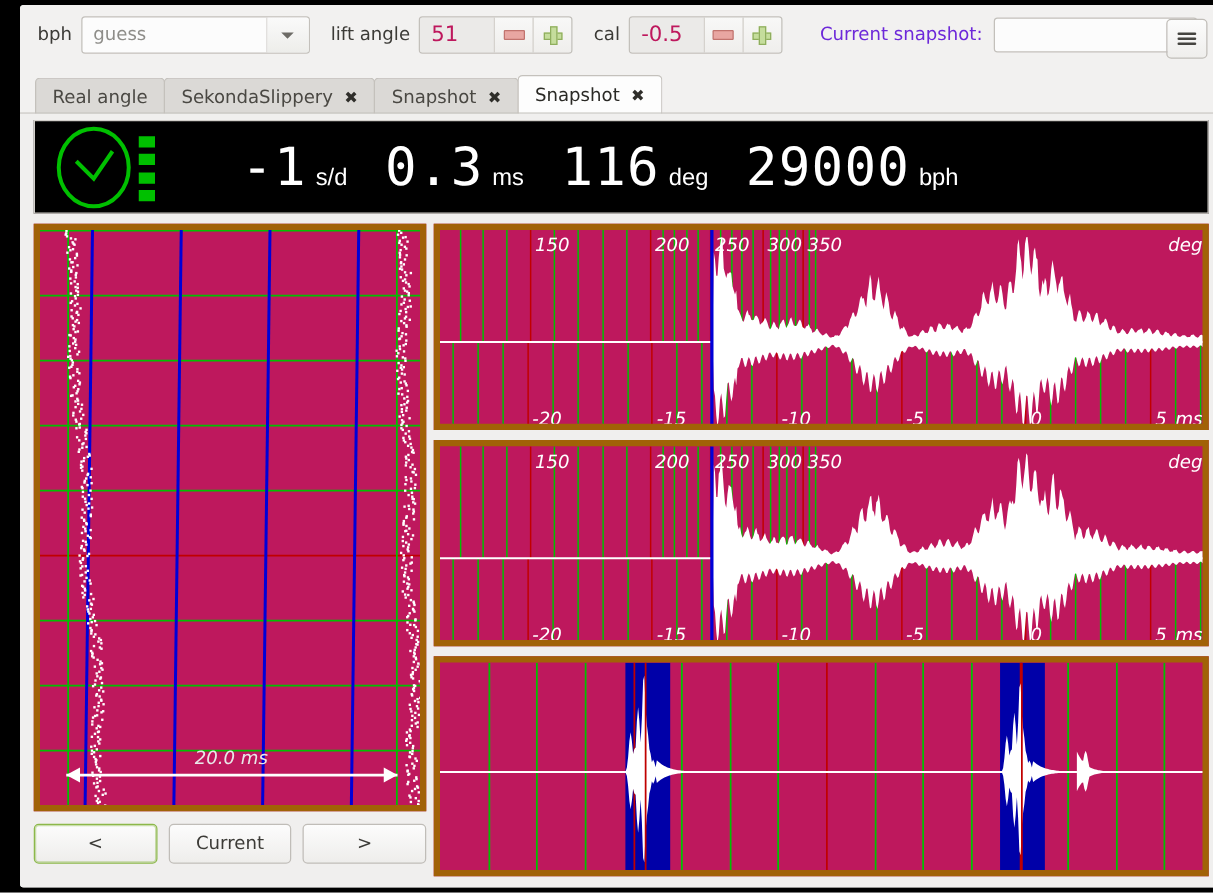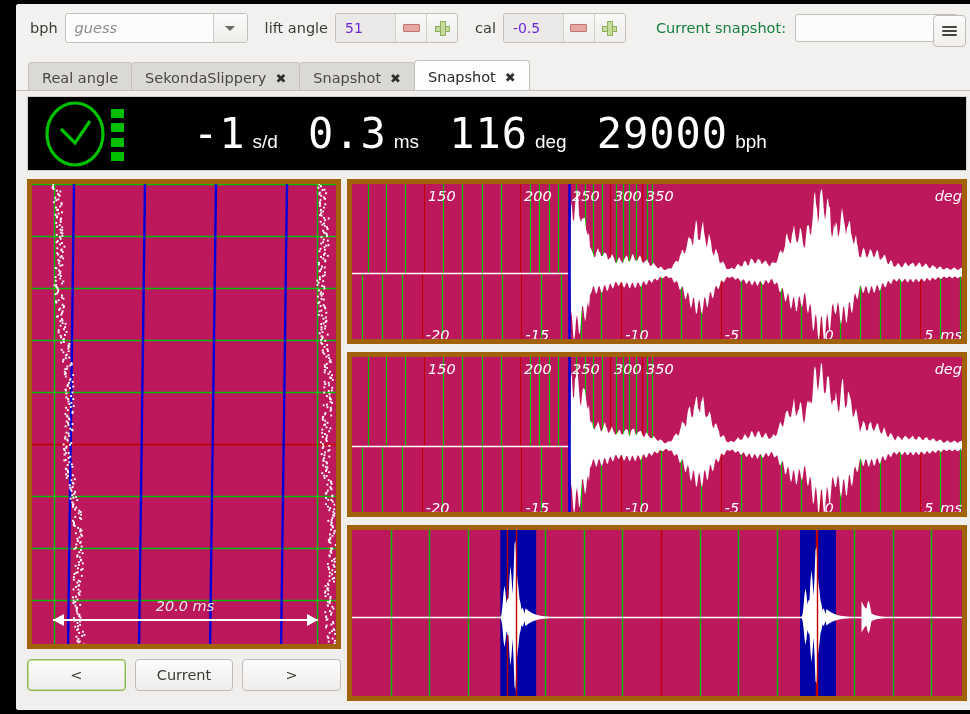--- a/index.html
+++ b/index.html
@@ -30,21 +30,20 @@
 
   
   .combo{
     width:183px;height:30px;
     background:#fcfcfc;
     border:1px solid #c3c0bb;
     border-radius:3px;
     display:flex;align-items:center;
     box-sizing:border-box;
     position:relative;
-    font-style:italic;
   }
   .combo .val{
     flex:1;font-size:14.5px;color:#8e8d89;padding-left:9px;
     white-space:nowrap;overflow:hidden;
   }
   .combo .arrowbox{
     width:33px;height:28px;border-left:1px solid #cecbc6;
     background:linear-gradient(#fafafa,#ededea);
     display:flex;align-items:center;justify-content:center;
     border-radius:0 2px 2px 0;
@@ -55,40 +54,40 @@
   }
 
   
   .spin{
     height:30px;display:flex;align-items:stretch;
     border:1px solid #c3c0bb;border-radius:3px;overflow:hidden;
     background:#ebeae8;box-sizing:border-box;
   }
   .spin .sval{
     width:59px;display:flex;align-items:center;justify-content:flex-start;
-    padding-left:9px;font-size:14px;color:#6d28d9;
+    padding-left:9px;font-size:17px;color:#be185d;
     background:#ebeae8;box-sizing:border-box;
   }
   .spin .sbtn{
     width:30px;display:flex;align-items:center;justify-content:center;
     background:linear-gradient(#f8f8f7,#efeeec);
     border-left:1px solid #d5d2cd;
   }
   .minus-glyph{
     width:15px;height:6px;background:#e8a6a2;border:1px solid #c1736e;
     border-radius:1px;
   }
   .plus-glyph{
     position:relative;width:15px;height:15px;
   }
   .plus-glyph .h,.plus-glyph .v{position:absolute;background:#c5dd9c;border:1px solid #8fae5e;box-sizing:border-box;}
   .plus-glyph .h{left:0;top:5px;width:15px;height:6px;}
   .plus-glyph .v{left:5px;top:0;width:6px;height:15px;}
 
-  .snaplabel{font-size:14.5px;color:#15803d;margin-left:30px;margin-right:9px;white-space:nowrap;}
+  .snaplabel{font-size:14.5px;color:#6d28d9;margin-left:30px;margin-right:9px;white-space:nowrap;}
   .entry{
     width:163px;height:28px;background:#fcfcfc;border:1px solid #c3c0bb;
     border-radius:3px;box-sizing:border-box;
   }
   .menubtn{
     position:absolute;right:12px;top:11px;width:31px;height:30px;
     background:linear-gradient(#fcfcfc,#efeeec);
     border:1px solid #c0bdb8;border-radius:4px;
     display:flex;align-items:center;justify-content:center;
   }

